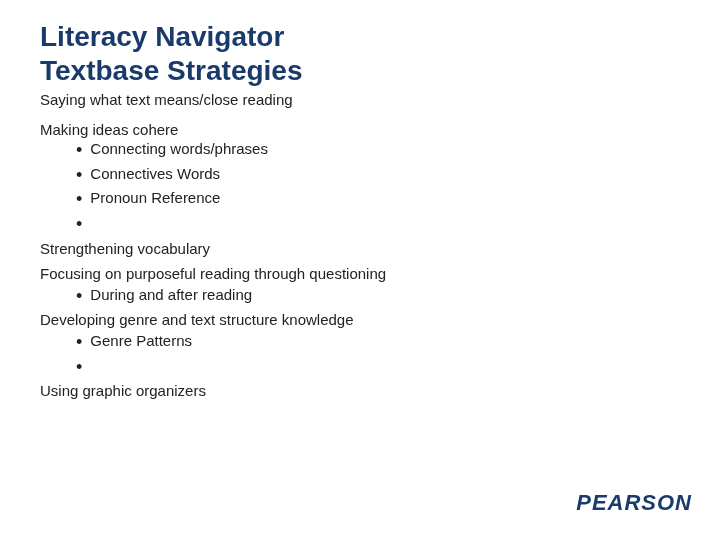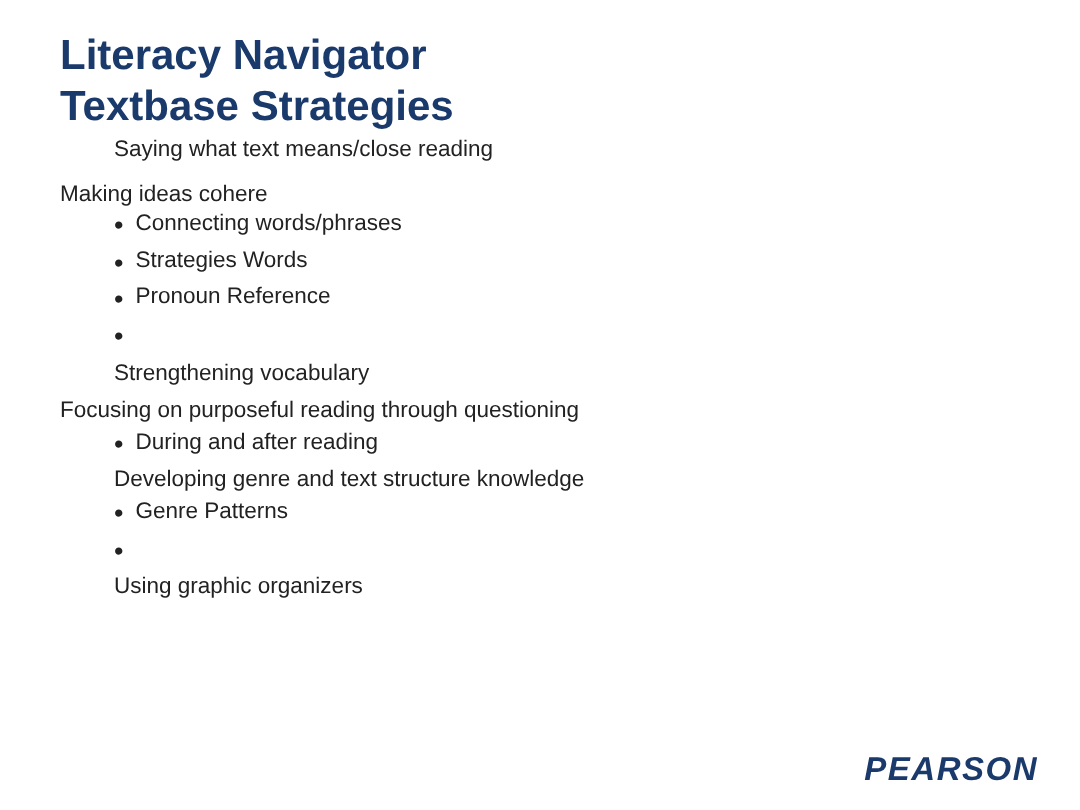--- a/index.html
+++ b/index.html
@@ -54,32 +54,31 @@
 
     .bullet-item .bullet {
       margin-right: 8px;
       font-size: 18px;
       line-height: 1.2;
       color: #222222;
     }
 
     .pearson-logo {
       position: absolute;
-      bottom: 14px;
+      bottom: 24px;
       right: 28px;
       font-size: 22px;
       font-weight: bold;
       color: #1a3a6b;
       font-style: italic;
       letter-spacing: 1px;
     }
 
     .spacing-sm {
       margin-top: 4px;
-      margin-left: 36px;
     }
   </style>
 </head>
 <body>
 
 <div class="main-content">
   <div class="title">
     <span>Literacy Navigator</span><br>
     <span>Textbase Strategies</span>
   </div>
@@ -87,21 +86,21 @@
   <div class="section-header spacing-sm">Saying what text means/close reading</div>
 
   <div class="sub-header">Making ideas cohere</div>
 
   <div class="bullet-item">
     <span class="bullet">•</span>
     <span>Connecting words/phrases</span>
   </div>
   <div class="bullet-item">
     <span class="bullet">•</span>
-    <span>Strategies Words</span>
+    <span>Connectives Words</span>
   </div>
   <div class="bullet-item">
     <span class="bullet">•</span>
     <span>Pronoun Reference</span>
   </div>
   <div class="bullet-item">
     <span class="bullet">•</span>
   </div>
 
   <div class="section-header spacing-sm">Strengthening vocabulary</div>

